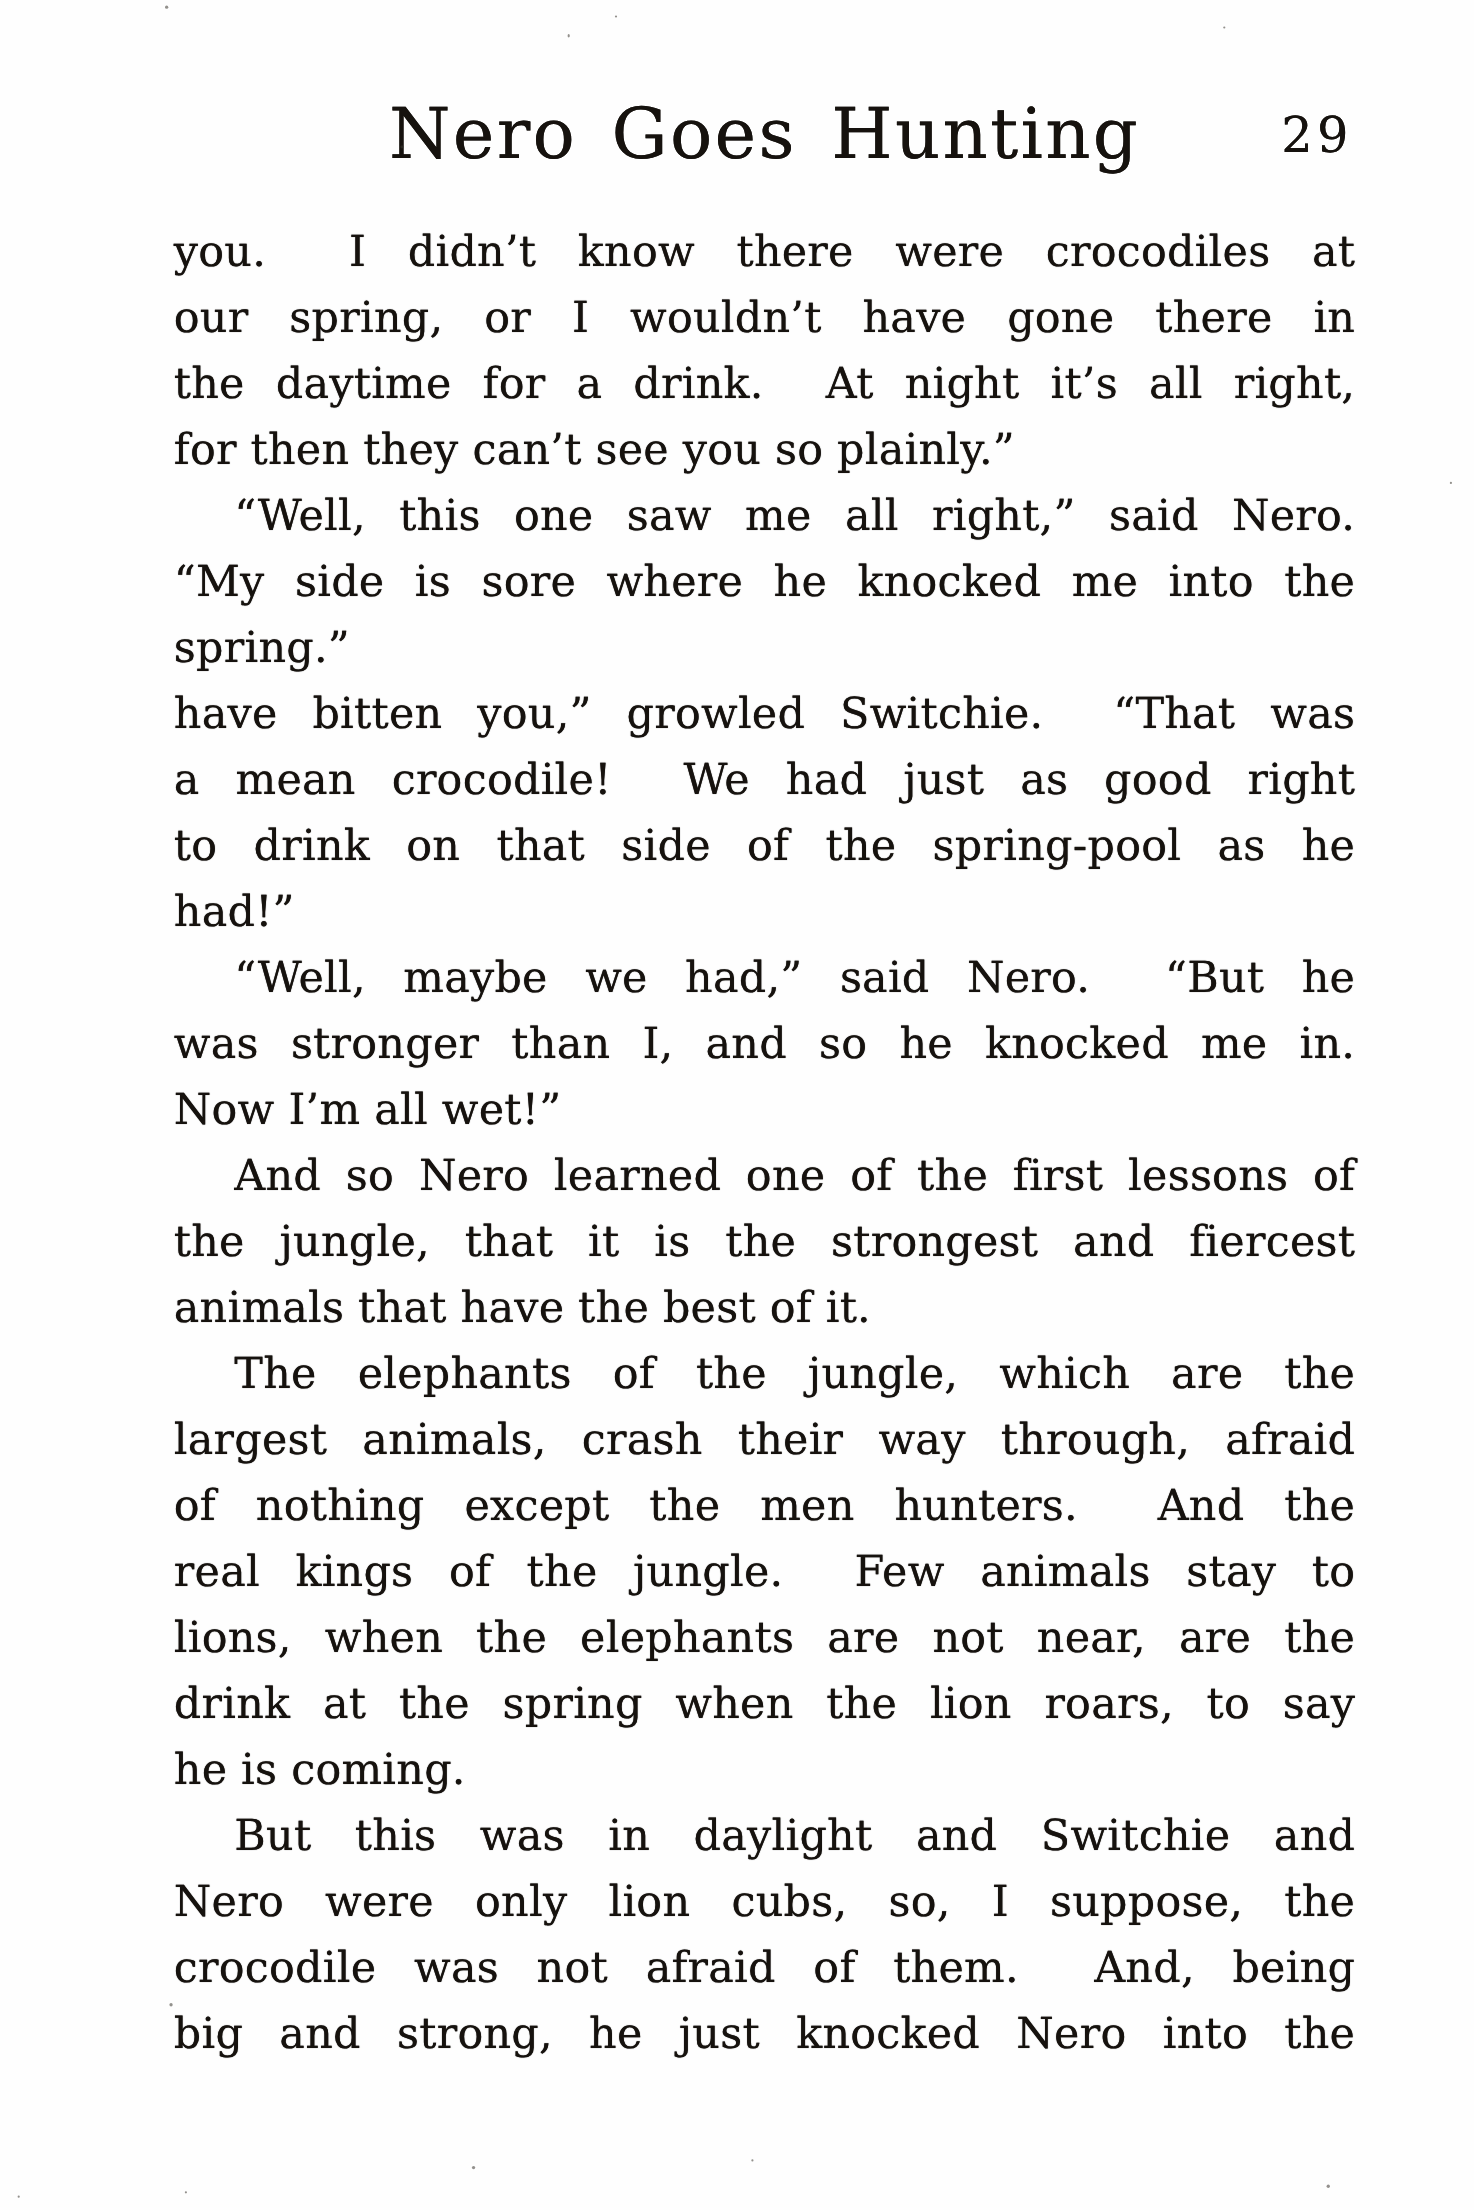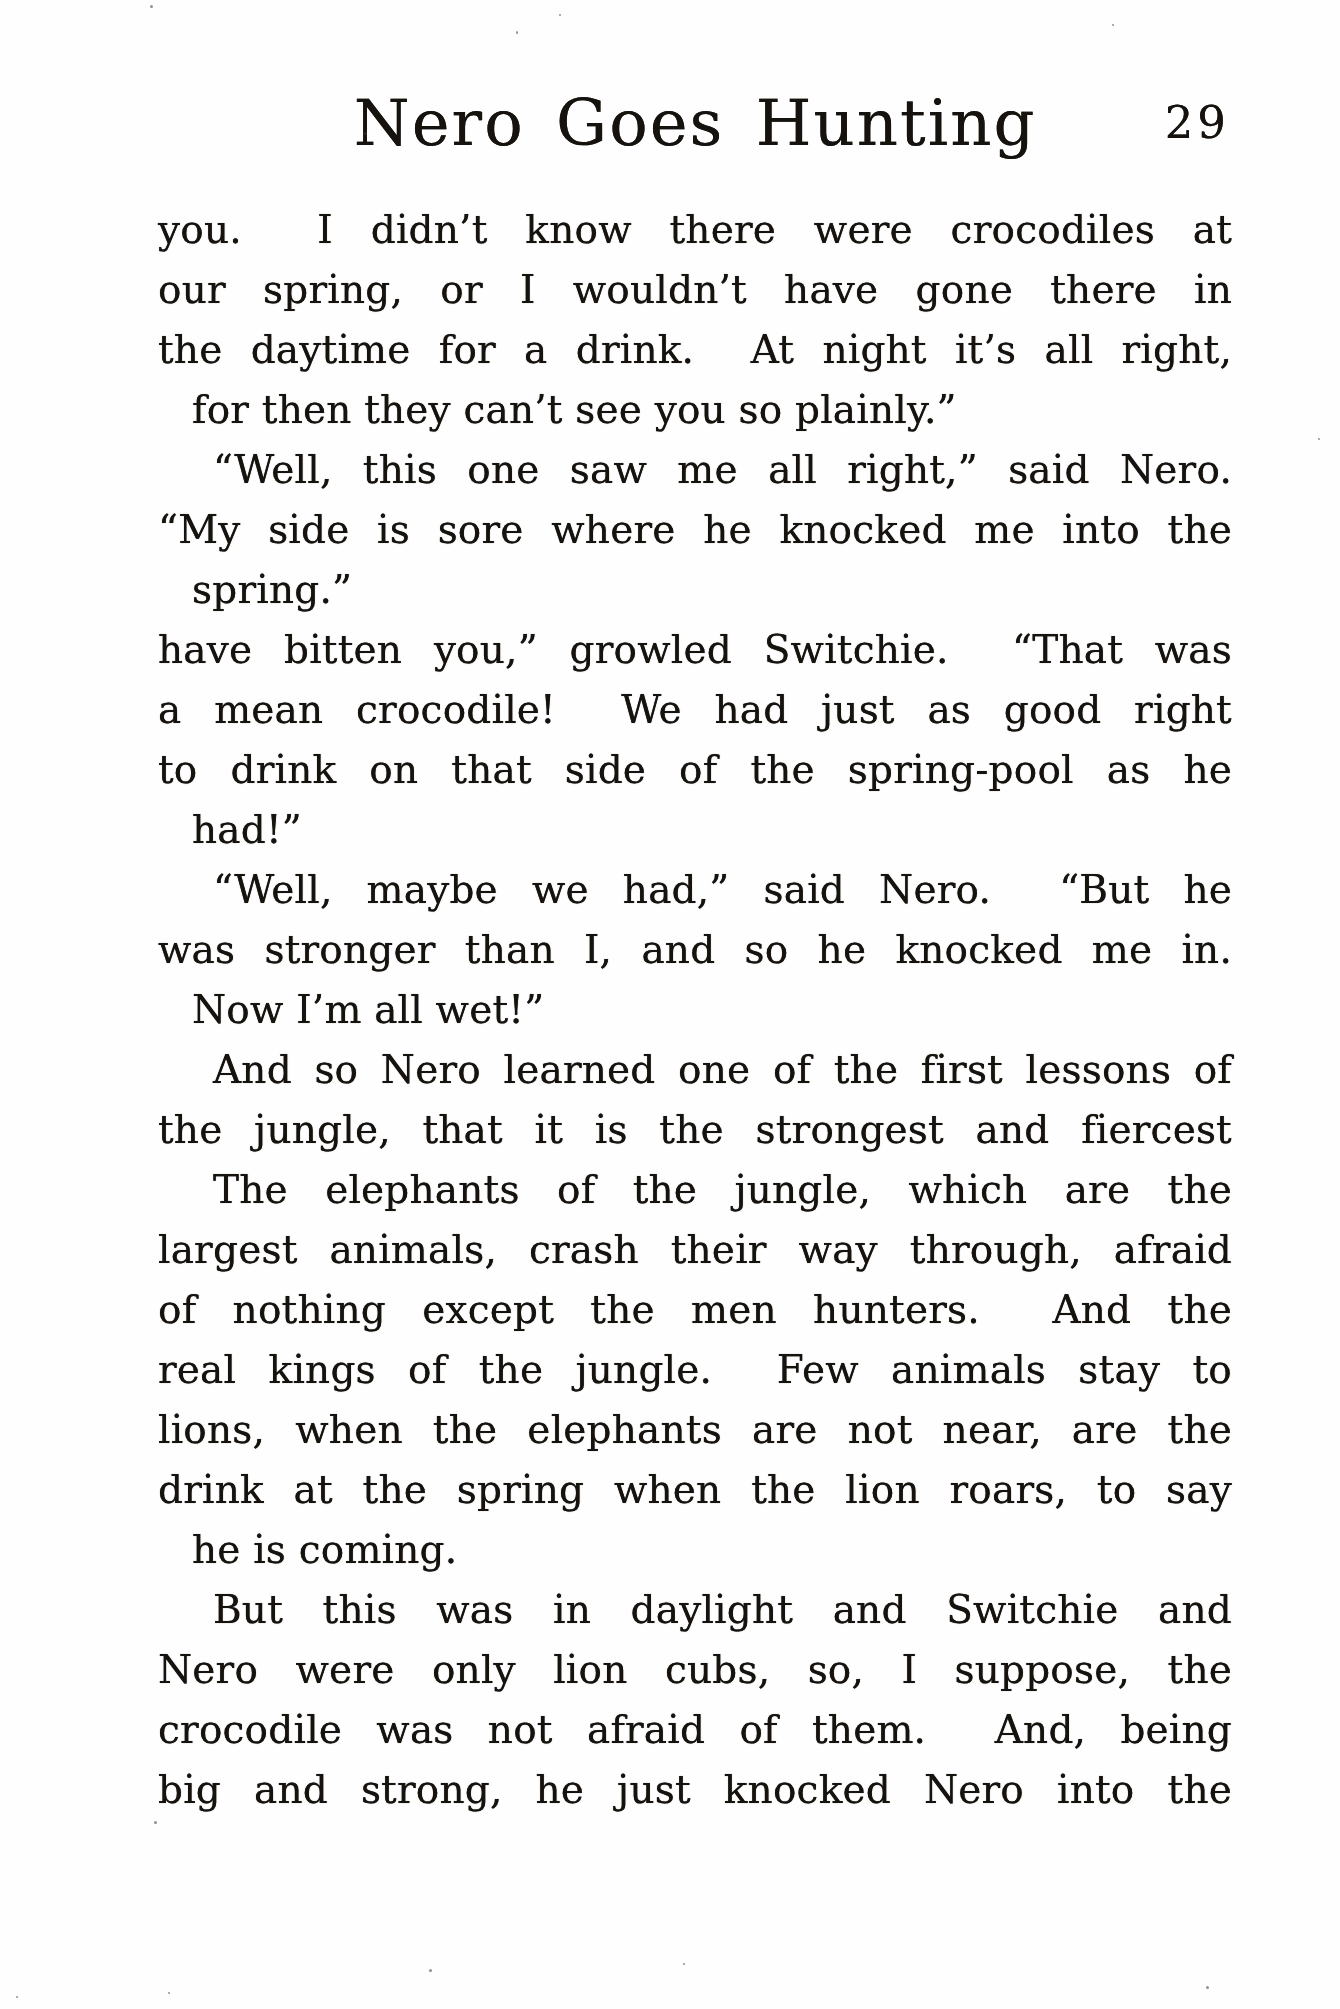--- a/index.html
+++ b/index.html
@@ -53,21 +53,21 @@
     margin: 0;
     font-size: 39px;
     line-height: 60px;
     height: 60px;
     letter-spacing: 0.2px;
     text-align: justify;
     text-align-last: justify;
     text-shadow: 0 0 0.7px rgba(10,8,5,0.9);
     white-space: normal;
   }
-  .line.no-justify { text-align: left; text-align-last: left; margin-left: 34px; }
+  .line.no-justify { text-align: left; text-align-last: left; }
   .line.indent { text-indent: 55px; }
 
   
   .speck {
     position: absolute;
     background: #3a362f;
     border-radius: 50%;
     opacity: 0.55;
   }
 </style>
@@ -91,20 +91,21 @@
       <p class="line no-justify">spring.”</p>
       <p class="line">have bitten you,” growled Switchie.&nbsp; “That was</p>
       <p class="line">a mean crocodile!&nbsp; We had just as good right</p>
       <p class="line">to drink on that side of the spring-pool as he</p>
       <p class="line no-justify">had!”</p>
       <p class="line indent">“Well, maybe we had,” said Nero.&nbsp; “But he</p>
       <p class="line">was stronger than I, and so he knocked me in.</p>
       <p class="line no-justify">Now I’m all wet!”</p>
       <p class="line indent">And so Nero learned one of the first lessons of</p>
       <p class="line">the jungle, that it is the strongest and fiercest</p>
+      <p class="line no-justify">animals that have the best of it.</p>
       <p class="line indent">The elephants of the jungle, which are the</p>
       <p class="line">largest animals, crash their way through, afraid</p>
       <p class="line">of nothing except the men hunters.&nbsp; And the</p>
       <p class="line">real kings of the jungle.&nbsp; Few animals stay to</p>
       <p class="line">lions, when the elephants are not near, are the</p>
       <p class="line">drink at the spring when the lion roars, to say</p>
       <p class="line no-justify">he is coming.</p>
       <p class="line indent">But this was in daylight and Switchie and</p>
       <p class="line">Nero were only lion cubs, so, I suppose, the</p>
       <p class="line">crocodile was not afraid of them.&nbsp; And, being</p>

